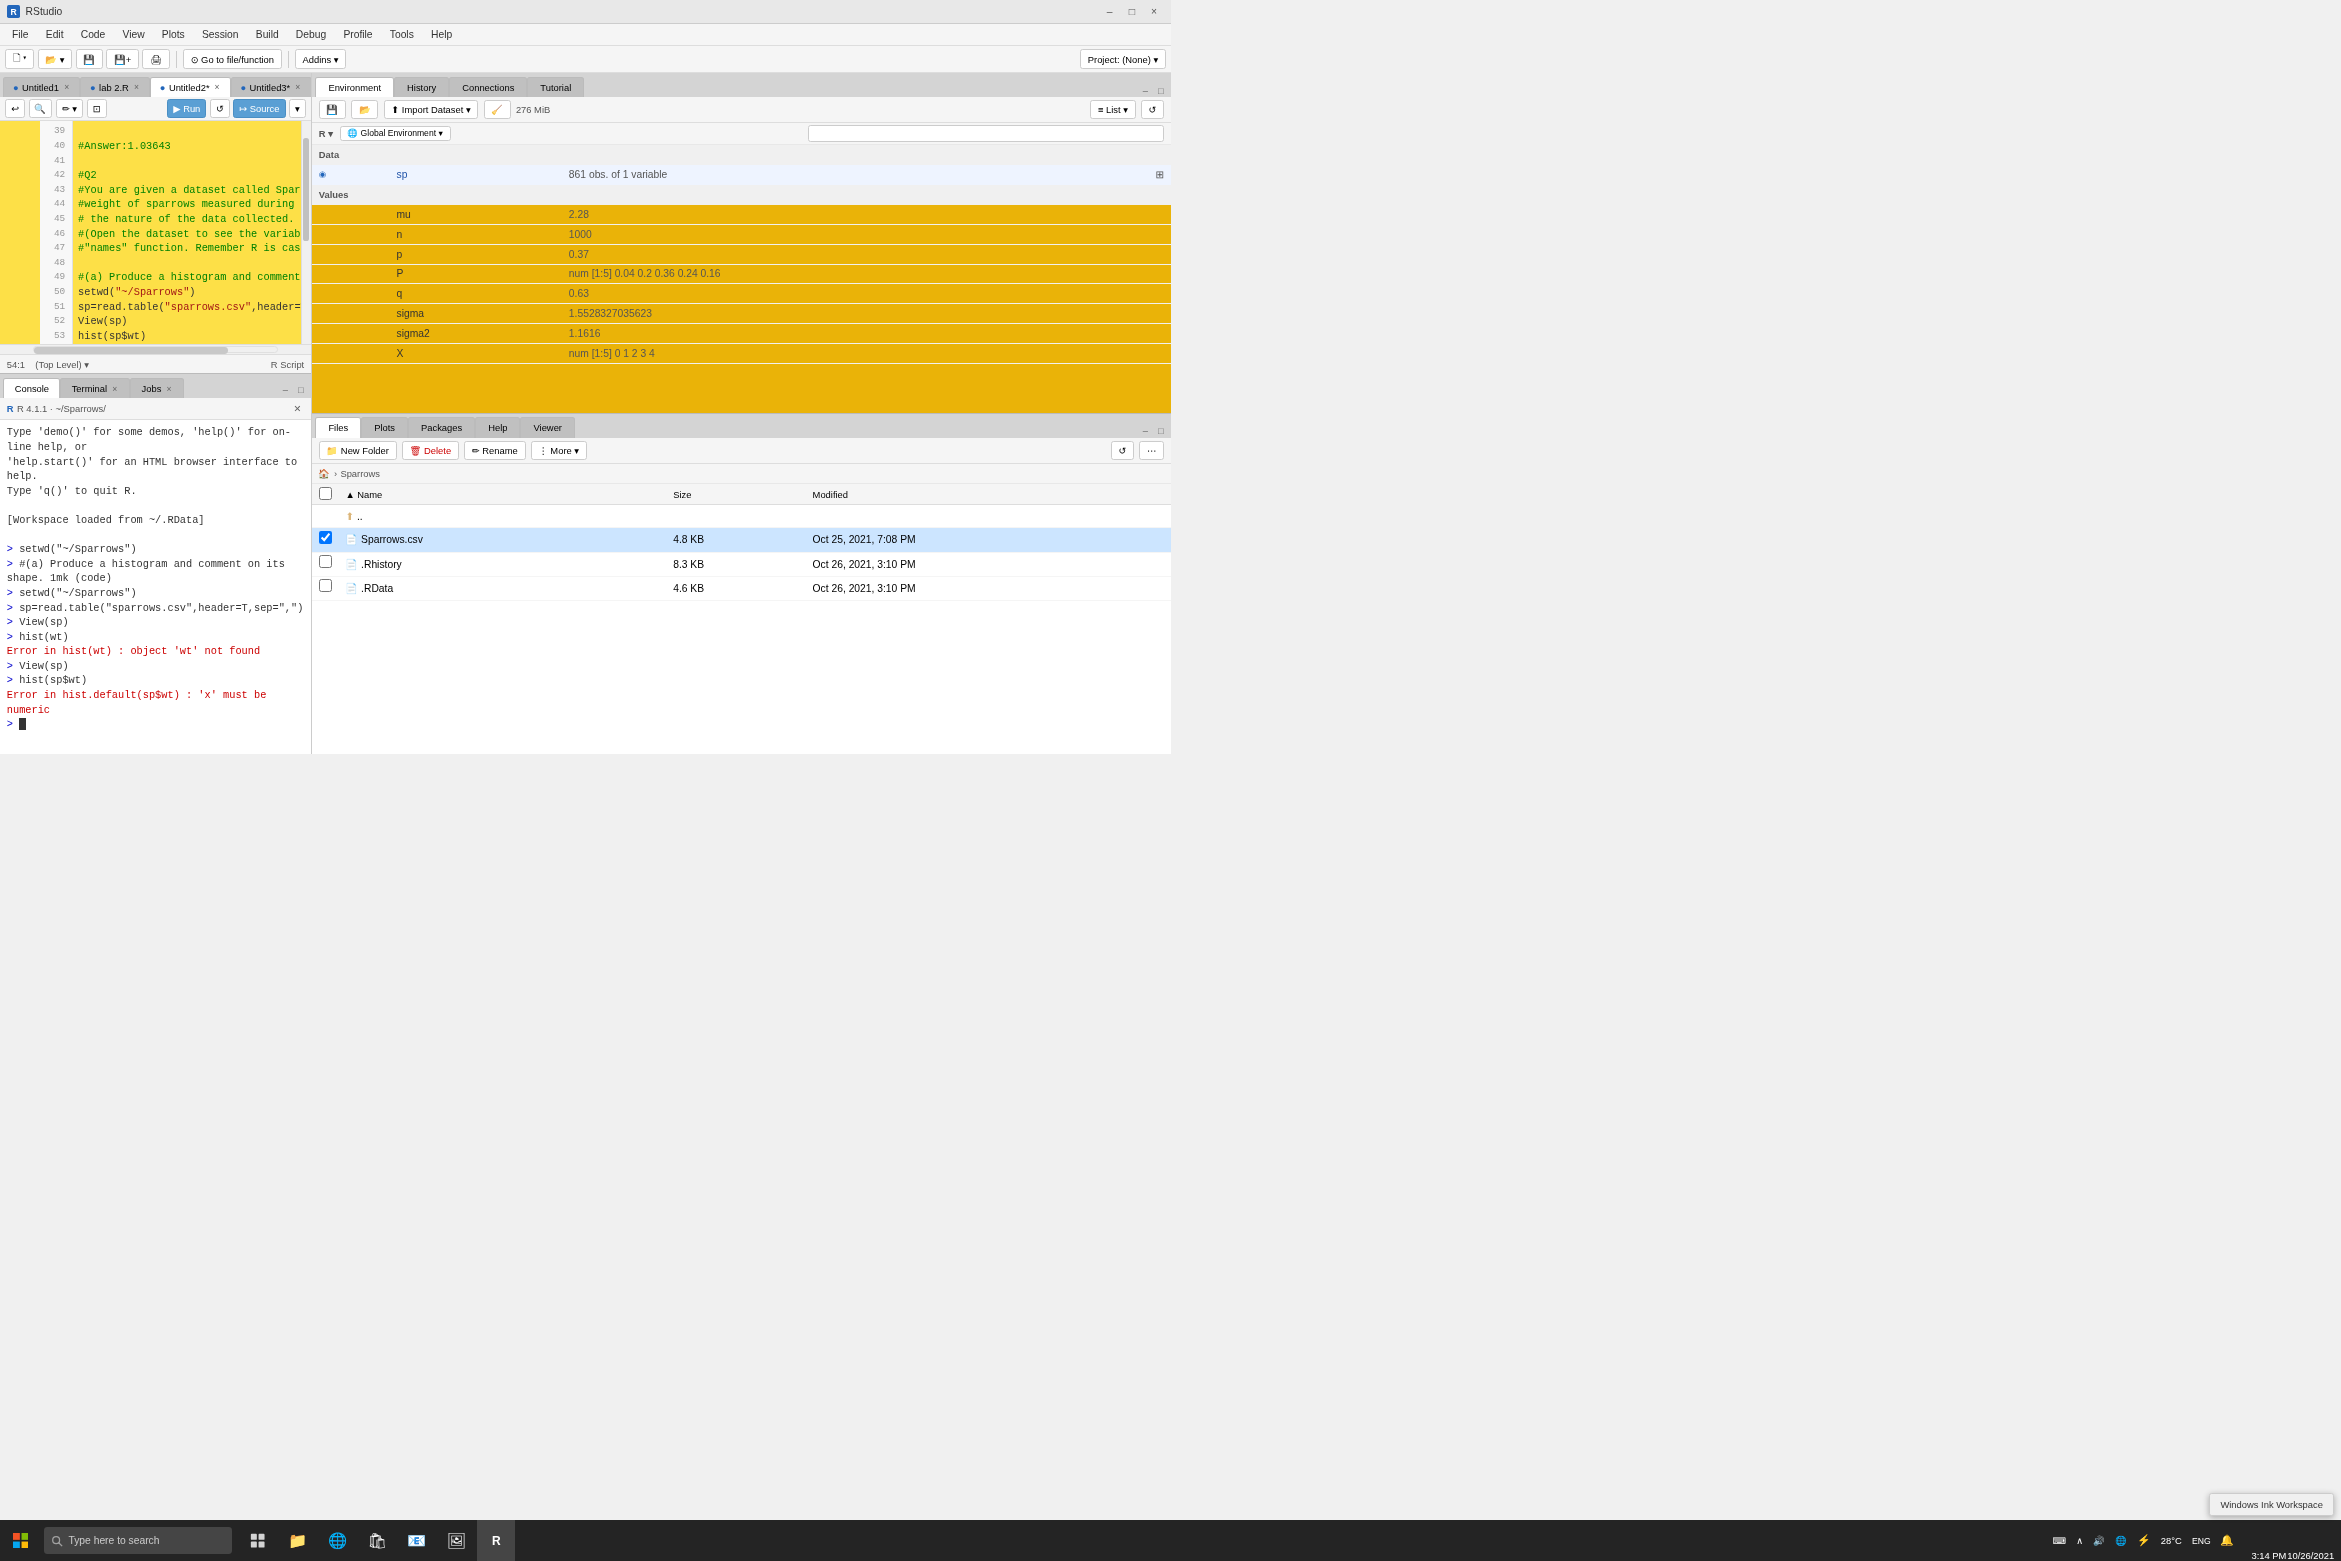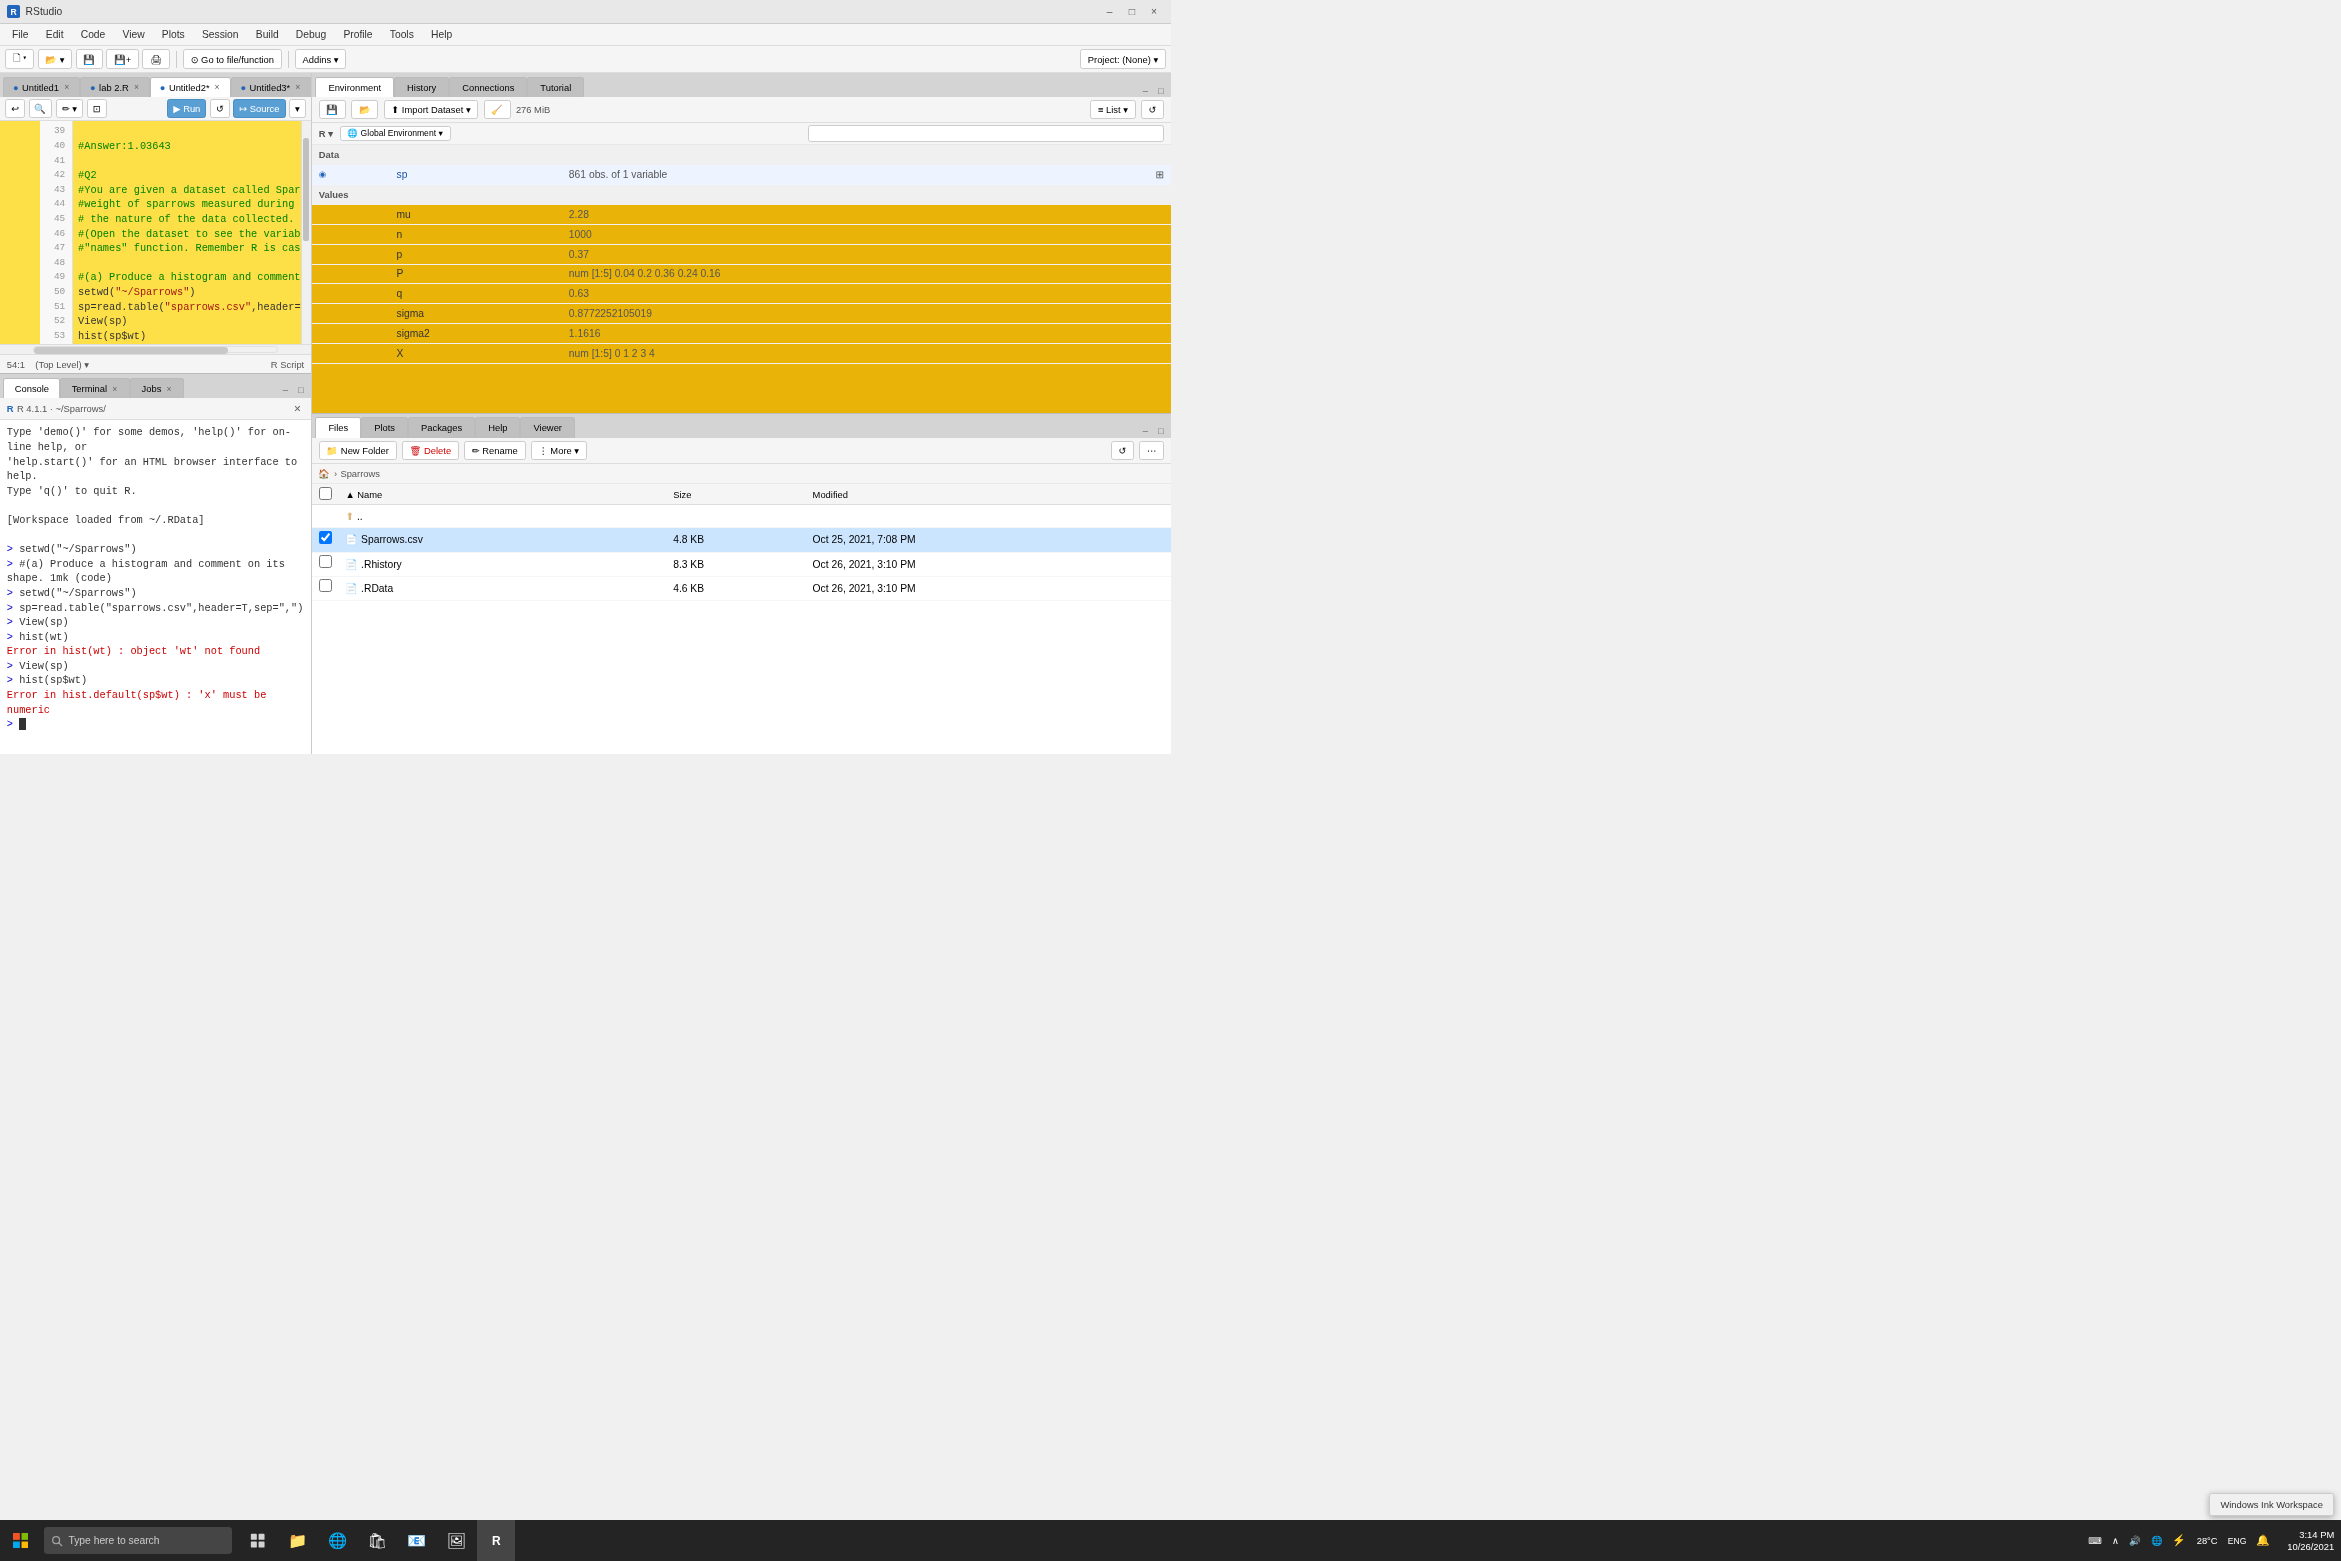--- a/index.html
+++ b/index.html
@@ -533,21 +533,20 @@
       cursor: pointer;
     }
     .taskbar-clock {
       text-align: right;
       color: white;
       font-size: 9.4px;
       padding: 0 6.8px;
       cursor: pointer;
       height: 41px;
       display: flex;
-      flex-direction: column;
       align-items: flex-end;
       justify-content: center;
       gap: 0.9px;
     }
 
     
     .ink-notification {
       position: fixed;
       bottom: 45px;
       right: 6.8px;
@@ -846,21 +845,21 @@
             <td class="env-val">num [1:5] 0.04 0.2 0.36 0.24 0.16</td>
           </tr>
           <tr>
             <td></td>
             <td class="env-name">q</td>
             <td class="env-val">0.63</td>
           </tr>
           <tr>
             <td></td>
             <td class="env-name">sigma</td>
-            <td class="env-val">0.8772252105019</td>
+            <td class="env-val">1.5528327035623</td>
           </tr>
           <tr>
             <td></td>
             <td class="env-name">sigma2</td>
             <td class="env-val">1.1616</td>
           </tr>
           <tr>
             <td></td>
             <td class="env-name">X</td>
             <td class="env-val">num [1:5] 0 1 2 3 4</td>

